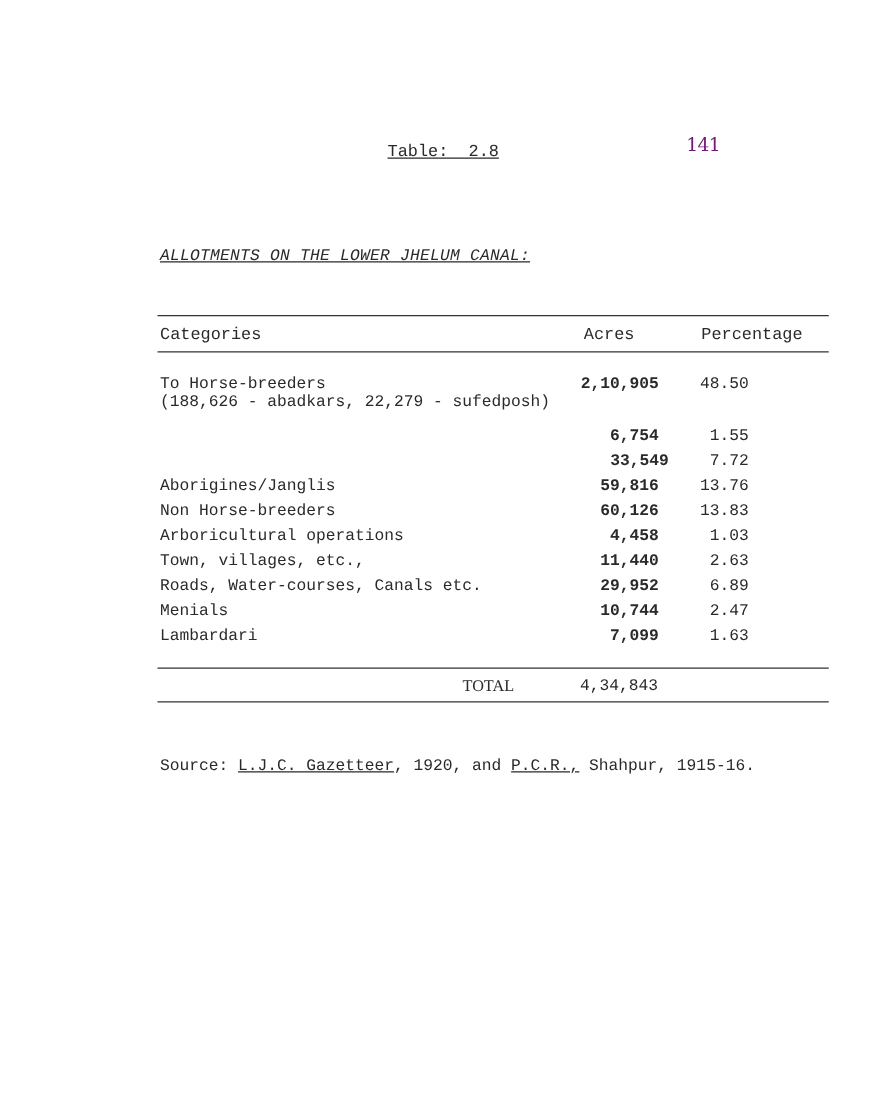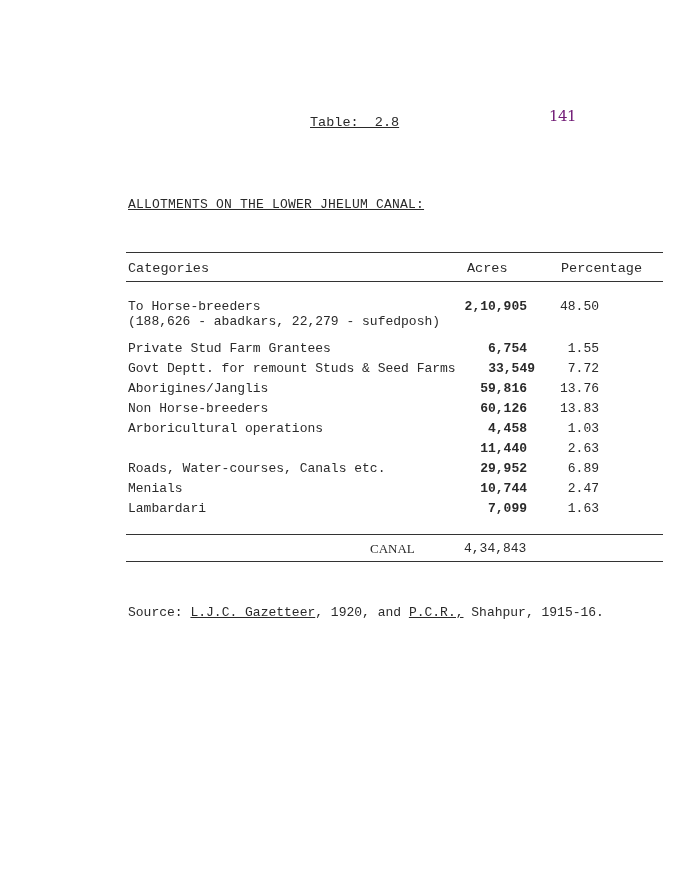--- a/index.html
+++ b/index.html
@@ -4,21 +4,21 @@
 <style>
   html, body { margin: 0; padding: 0; background: #ffffff; }
   body {
     width: 700px; height: 876px; position: relative; overflow: hidden;
     font-family: "Liberation Mono", "DejaVu Sans Mono", monospace;
     color: #2a2a2a; font-size: 13px;
   }
   .abs { position: absolute; white-space: pre; }
   .page-number { left: 549px; top: 107px; font-family: "DejaVu Serif", serif; font-size: 15px; color: #701a75; letter-spacing: -0.5px; }
   .table-label { left: 310px; top: 115px; text-decoration: underline; font-size: 13.5px; }
-  .table-title { left: 128px; top: 197px; text-decoration: underline; font-size: 13px; letter-spacing: 0.2px; }
+  .table-title { left: 128px; top: 197px; text-decoration: underline; font-size: 13px; letter-spacing: 0.2px; font-style: italic; }
   .rule { position: absolute; left: 126px; width: 537px; border-top: 1.6px solid #333; }
   .rule.thin { border-top-width: 1.2px; }
   .col-head { top: 261px; font-size: 13.5px; text-align: center; }
   .row { position: absolute; left: 128px; width: 535px; height: 20px; font-size: 13px; }
   .row .cat { position: absolute; left: 0; top: 0; white-space: pre; }
   .row .acres { position: absolute; right: 136px; top: 0; text-align: right; white-space: pre; font-weight: bold; }
   .row .pct { position: absolute; right: 64px; top: 0; text-align: right; white-space: pre; }
   .row .sub { position: absolute; left: 0; top: 15px; white-space: pre; }
   .total-label { left: 370px; top: 541px; font-family: "Liberation Serif", serif; font-size: 13px; }
   .total-value { left: 464px; top: 541px; font-size: 13px; }
@@ -38,62 +38,61 @@
 <div class="abs col-head" style="left:561px;">Percentage</div>
 <div class="rule thin" style="top:281px;"></div>
 
 <div class="row" style="top:299px;">
   <span class="cat">To Horse-breeders</span>
   <span class="sub">(188,626 - abadkars, 22,279 - sufedposh)</span>
   <span class="acres">2,10,905</span>
   <span class="pct">48.50</span>
 </div>
 <div class="row" style="top:341px;">
-  <span class="cat">Private Stud Farm Grantees</span>
   <span class="acres">6,754</span>
   <span class="pct">1.55</span>
 </div>
 <div class="row" style="top:361px;">
-  <span class="cat">Govt Deptt. for remount Studs &amp; Seed Farms</span>
   <span class="acres" style="right:128px;">33,549</span>
   <span class="pct">7.72</span>
 </div>
 <div class="row" style="top:381px;">
   <span class="cat">Aborigines/Janglis</span>
   <span class="acres">59,816</span>
   <span class="pct">13.76</span>
 </div>
 <div class="row" style="top:401px;">
   <span class="cat">Non Horse-breeders</span>
   <span class="acres">60,126</span>
   <span class="pct">13.83</span>
 </div>
 <div class="row" style="top:421px;">
   <span class="cat">Arboricultural operations</span>
   <span class="acres">4,458</span>
   <span class="pct">1.03</span>
 </div>
 <div class="row" style="top:441px;">
+  <span class="cat">Town, villages, etc.,</span>
   <span class="acres">11,440</span>
   <span class="pct">2.63</span>
 </div>
 <div class="row" style="top:461px;">
   <span class="cat">Roads, Water-courses, Canals etc.</span>
   <span class="acres">29,952</span>
   <span class="pct">6.89</span>
 </div>
 <div class="row" style="top:481px;">
   <span class="cat">Menials</span>
   <span class="acres">10,744</span>
   <span class="pct">2.47</span>
 </div>
 <div class="row" style="top:501px;">
   <span class="cat">Lambardari</span>
   <span class="acres">7,099</span>
   <span class="pct">1.63</span>
 </div>
 
 <div class="rule" style="top:534px;"></div>
-<div class="abs total-label">CANAL</div>
+<div class="abs total-label">TOTAL</div>
 <div class="abs total-value">4,34,843</div>
 <div class="rule" style="top:561px;"></div>
 
 <div class="abs source"><span>Source: </span><span class="u">L.J.C. Gazetteer</span><span>, 1920, and </span><span class="u">P.C.R.,</span><span> Shahpur, 1915-16.</span></div>
 
 </body></html>

